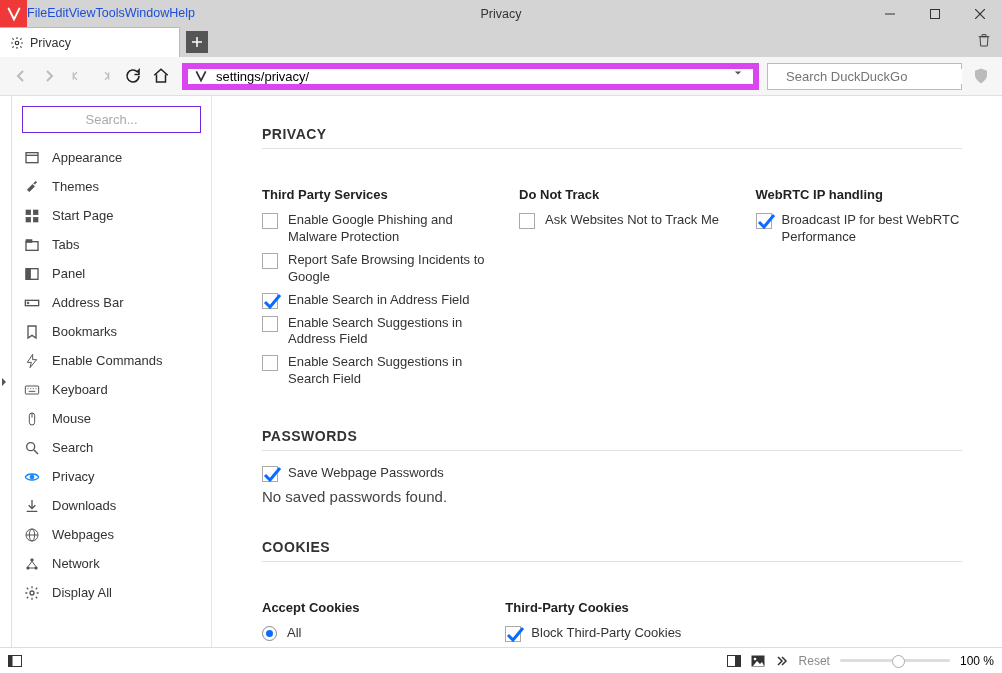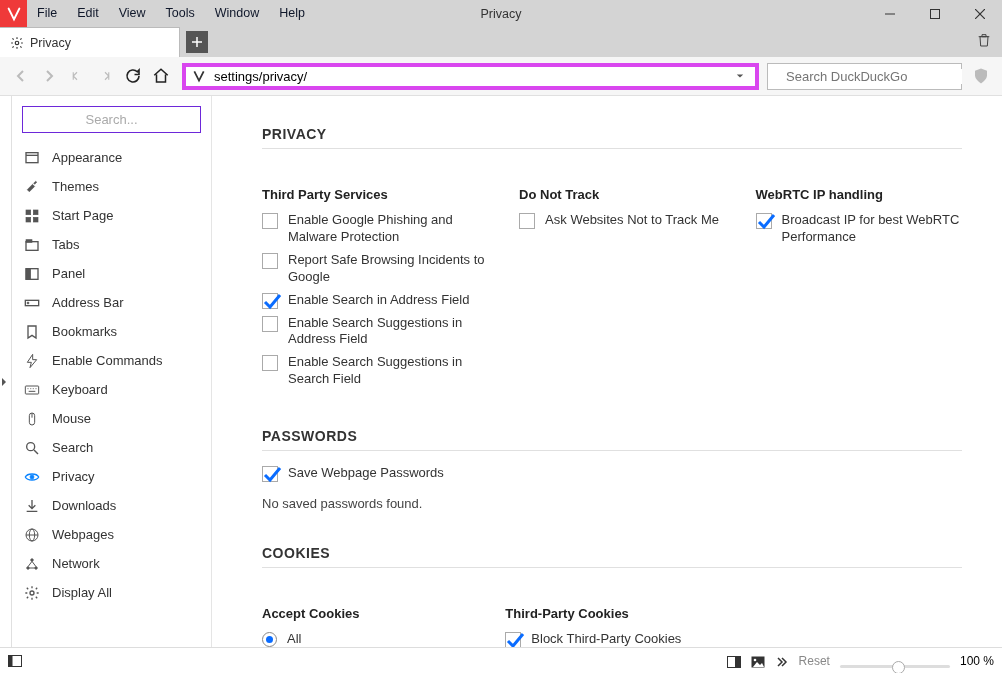--- a/index.html
+++ b/index.html
@@ -3,41 +3,41 @@
 <meta charset="utf-8">
 <style>
 * { box-sizing: border-box; margin: 0; padding: 0; font-family: "Segoe UI", Arial, sans-serif; }
 body { width: 1002px; height: 673px; overflow: hidden; background: #fff; font-size: 13px; color: #333; }
 
 
 .titlebar { height: 27px; background: #d4d4d4; display: flex; align-items: center; position: relative; }
 .logo-v { width: 27px; height: 27px; background: #ef3939; display:flex; align-items:center; justify-content:center; }
 .logo-v svg { width: 16px; height:16px; }
 .menus { display:flex; }
-.menu-item { padding: 0 10px; height:27px; line-height:27px; font-size:12.5px; color:#0f172a; cursor:default; }
+.menu-item { padding: 0 0; height:27px; line-height:27px; font-size:12.5px; color:#1d4ed8; cursor:default; }
 .title-center { position:absolute; left:0; right:0; text-align:center; font-size:12.5px; color:#333; pointer-events:none; }
 .win-controls { position:absolute; right:0; top:0; display:flex; }
 .win-btn { width:45px; height:27px; display:flex; align-items:center; justify-content:center; }
 .win-btn svg { width:10px; height:10px; }
 
 
 .tabstrip { height:30px; background:#d4d4d4; display:flex; align-items:flex-end; position:relative; }
 .tab { height:30px; background:#fff; border-top:1px solid #bbb; border-right:1px solid #bbb; display:flex; align-items:center; padding:0 10px; min-width:180px; gap:6px; font-size:12.5px; }
 .tab-gear { width:14px; height:14px; }
 .newtab-btn { width:22px; height:22px; background:#555; display:flex; align-items:center; justify-content:center; margin-left:6px; margin-bottom:4px; }
 .newtab-btn svg { width:10px; height:10px; }
 .trash-icon { position:absolute; right:10px; top:5px; }
 .trash-icon svg { width:16px; height:16px; fill:#444; }
 
 
 .toolbar { height:39px; background:#f6f6f6; border-bottom:1px solid #e0e0e0; display:flex; align-items:center; padding:0 8px; gap:2px; }
 .nav-btn { width:26px; height:28px; display:flex; align-items:center; justify-content:center; }
 .nav-btn.disabled svg { stroke:#bbb; fill:#bbb; }
 .nav-btn svg { stroke:#333; fill:#333; }
-.addressbar { flex:1; height:27px; border:4px solid #d946ef; background:#fff; display:flex; align-items:center; padding:0 6px; margin:0 6px; position:relative; }
+.addressbar { flex:1; height:27px; border:6px solid #d946ef; background:#fff; display:flex; padding:0 6px; margin:0 6px; position:relative; }
 .addressbar .vicon { width:14px;height:14px; margin-right:8px; }
 .addressbar input { border:none; outline:none; flex:1; font-size:13px; }
 .addressbar .dropdown-arrow { width:18px; display:flex; justify-content:center; }
 .searchbox { width:195px; height:27px; border:1px solid #bbb; background:#fff; display:flex; align-items:center; padding:0 12px; }
 .searchbox svg.mag { width:13px; height:13px; margin-right:6px; fill:#555; }
 .searchbox input { border:none; outline:none; flex:1; font-size:13px; color:#888; }
 .shield { width:26px; height:26px; display:flex; align-items:center; justify-content:center; margin-left:4px; }
 
 
 .main { display:flex; height: calc(673px - 27px - 30px - 39px - 26px); }
@@ -63,26 +63,26 @@
 .subsection-row { display:flex; gap:30px; margin-top:14px; }
 .subcol { flex:1; min-width:0;margin-top:24px; }
 .subcol h4 { font-size:13px; font-weight:600; margin-bottom:10px; color:#222; }
 .chk-row { display:flex; align-items:flex-start; gap:10px; margin-bottom:6px; }
 .chkbox { width:16px; height:16px; border:1px solid #aaa; background:#fff; flex-shrink:0; margin-top:1px; position:relative; }
 .chk-label { font-size:13px; color:#333; line-height:1.3; }
 .radio-row { display:flex; align-items:center; gap:10px; margin-bottom:6px; }
 .radio { width:15px; height:15px; border:1px solid #888; border-radius:50%; position:relative; flex-shrink:0; }
 .radio.checked::after { content:""; position:absolute; left:3px; top:3px; width:7px; height:7px; background:#0a6cff; border-radius:50%; }
 .section { margin-bottom:34px; }
-.note { font-size:13px; color:#444; margin-top:14px; }
+.note { font-size:15px; color:#444; margin-top:6px; }
 
 
 .statusbar { height:26px; border-top:1px solid #ddd; background:#fff; display:flex; align-items:center; padding:0 8px; font-size:12px; color:#555; }
 .statusbar .sb-left { display:flex; gap:10px; }
-.statusbar .sb-right { margin-left:auto; display:flex; align-items:flex-end; gap:10px;padding-left:20px; }
+.statusbar .sb-right { margin-left:auto; display:flex; align-items:center; gap:10px;padding-left:20px; }
 .sb-icon { display:flex; align-items:center; justify-content:center; }
 .slider { width:110px; height:3px; background:#ddd; position:relative; border-radius:2px; }
 .slider::after { content:""; position:absolute; left:52px; top:-4px; width:11px; height:11px; background:#fff; border:1px solid #aaa; border-radius:50%; }
 
 .checkmark-svg { position:absolute; left:-1px; top:-2px; pointer-events:none; }
 </style>
 </head>
 <body>
 
 <div class="titlebar">

